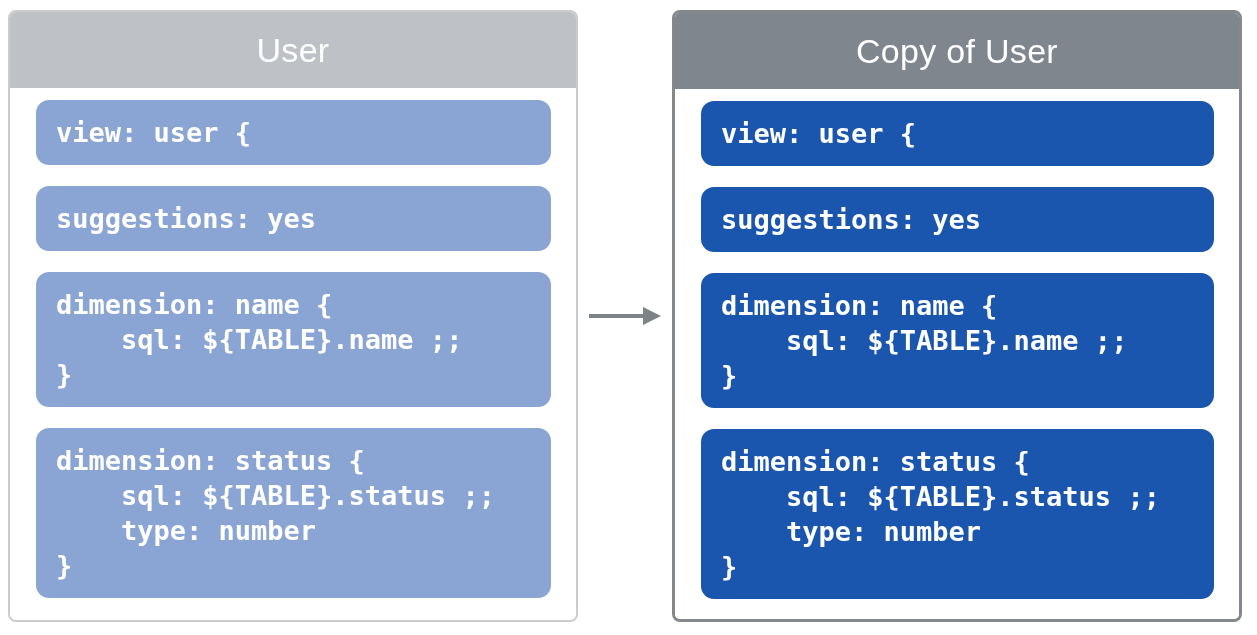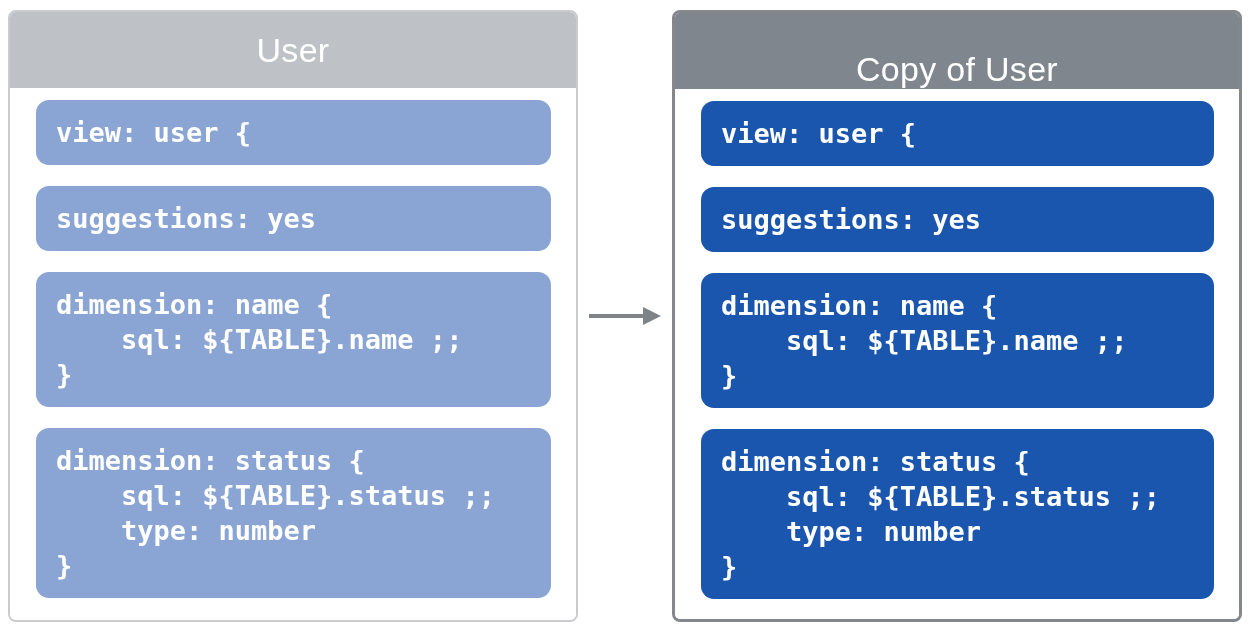--- a/index.html
+++ b/index.html
@@ -34,21 +34,21 @@
   }
   .panel.left  { border: 2px solid var(--left_panel_border); }
   .panel.right { border: 3px solid var(--right_panel_border); }
   .panel-header {
     flex: 0 0 76px;
     display: flex;
     align-items: center;
     justify-content: center;
   }
   .panel.left  .panel-header { background: var(--left_header_bg); }
-  .panel.right .panel-header { background: var(--right_header_bg); align-items: flex-end; }
+  .panel.right .panel-header { background: var(--right_header_bg); }
   .panel-title {
     color: var(--title_text);
     font-size: 34px;
     font-weight: 500;
     letter-spacing: 0.3px;
   }
   .panel-body {
     flex: 1;
     background: #ffffff;
     padding: 12px 25px 18px 26px;

